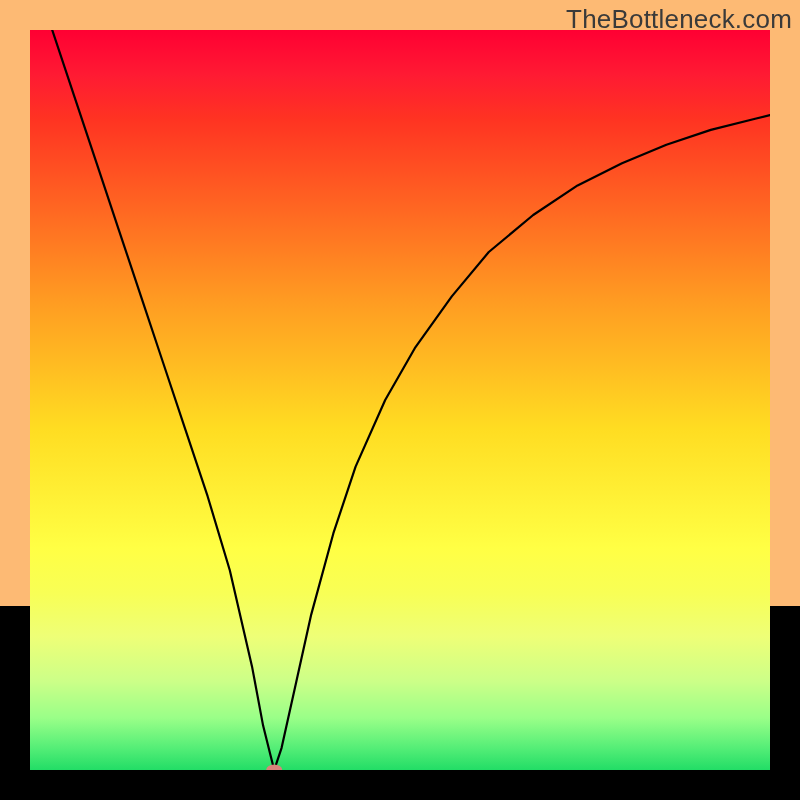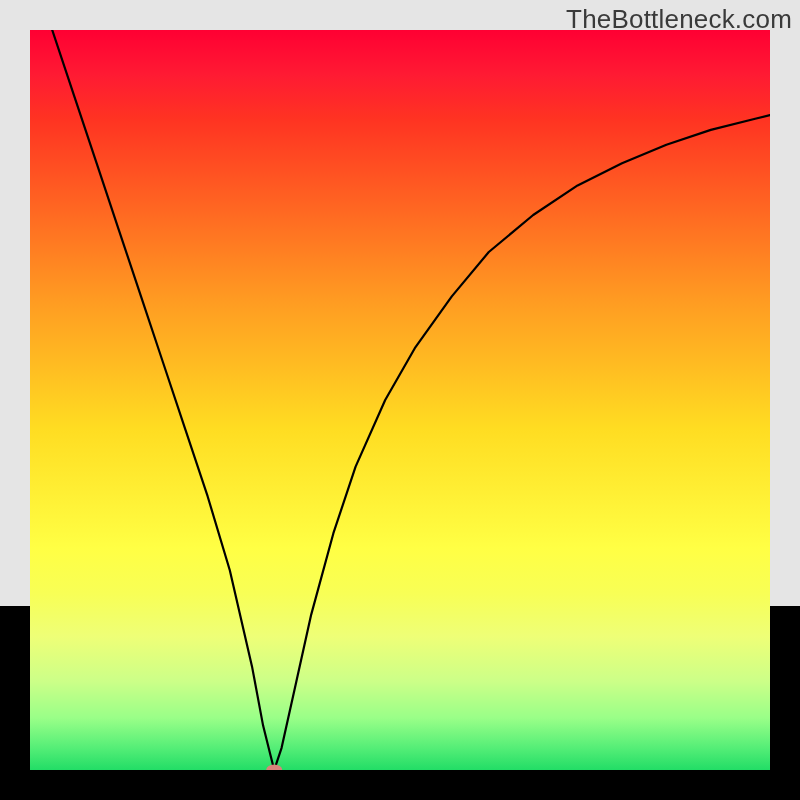--- a/index.html
+++ b/index.html
@@ -8,21 +8,21 @@
     width: 800px;
     height: 800px;
     overflow: hidden;
     background: #000;
     font-family: Arial, Helvetica, sans-serif;
   }
   .frame {
     position: relative;
     width: 800px;
     height: 606px;
-    background: #e5e5e5;
+    background: #fdba74;
   }
   .plot-area {
     position: absolute;
     left: 30px;
     top: 30px;
     width: 740px;
     height: 740px;
     background: linear-gradient(to bottom,
       #ff0033 0%,
       #ff1a33 6%,

